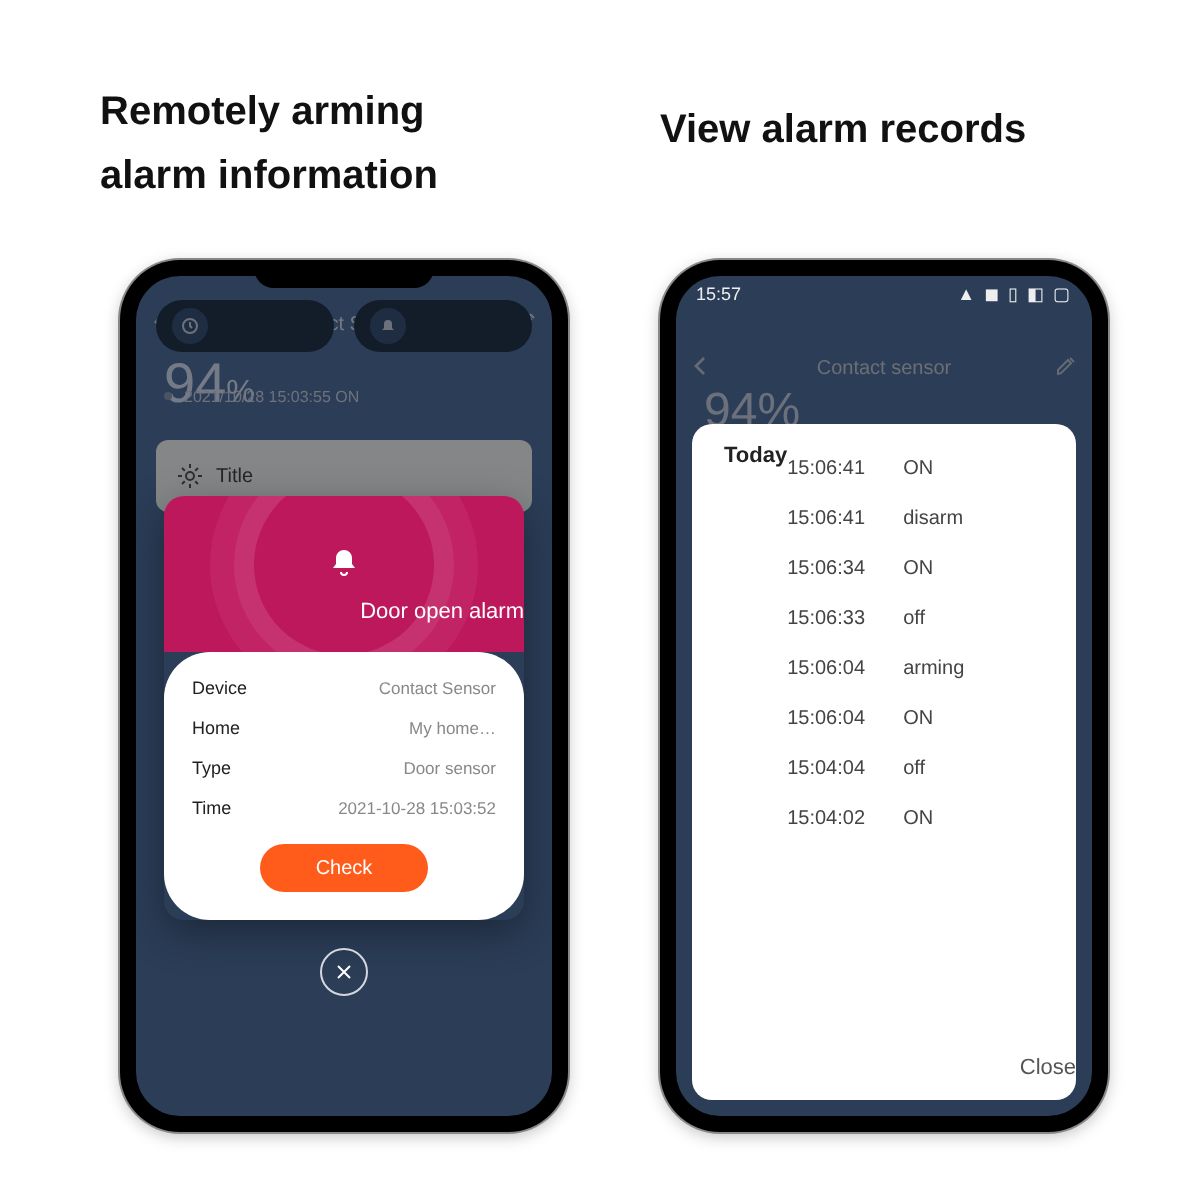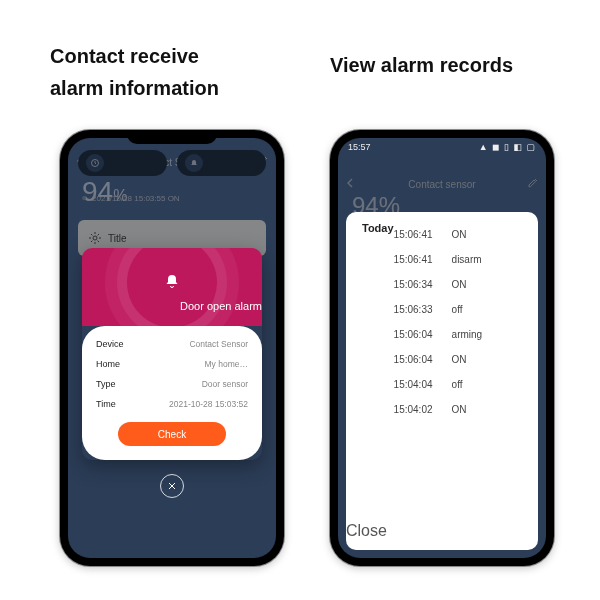--- a/index.html
+++ b/index.html
@@ -167,21 +167,21 @@
     border-radius:23px;
   }
   .mrow {
     display:flex; justify-content:space-between;
     font-size:9px;
     padding:5px 0;
   }
   .mrow .v { color:#888; font-size:8.5px;}
   .check-btn {
     margin:8px auto 0;
-    width:108px; height:24px;
+    width:84px; height:24px;
     background:#ff5c1c;
     border-radius:12px;
     color:#fff;
     font-size:10px;
     display:flex;align-items:center;justify-content:center;
   }
 
   
   .screen.right-scr { background:#2b3d57; }
   .statusbar {
@@ -214,32 +214,32 @@
     display:flex;
     font-size:10px;
     color:#333;
     padding:7px 0;
   }
   .rrow .t { width:58px; color:#444; }
   .rrow .s { color:#444; }
   .close-btn {
     position:absolute;
     bottom:10px; left:0; right:0;
-    text-align:left;
-    font-size:16px;
+    text-align:right;
+    font-size:11px;
     color:#555;
   }
 
   svg { display:block; }
 </style>
 </head>
 <body>
 
 <div class="caption left">
-  <span>Contact receive</span><br>
+  <span>Remotely arming</span><br>
   <span>alarm information</span>
 </div>
 <div class="caption right">View alarm records</div>
 
 <div class="phone left">
   <div class="notch"></div>
   <div class="screen">
 
     <div class="dim-app">
       <div class="app-bar">

